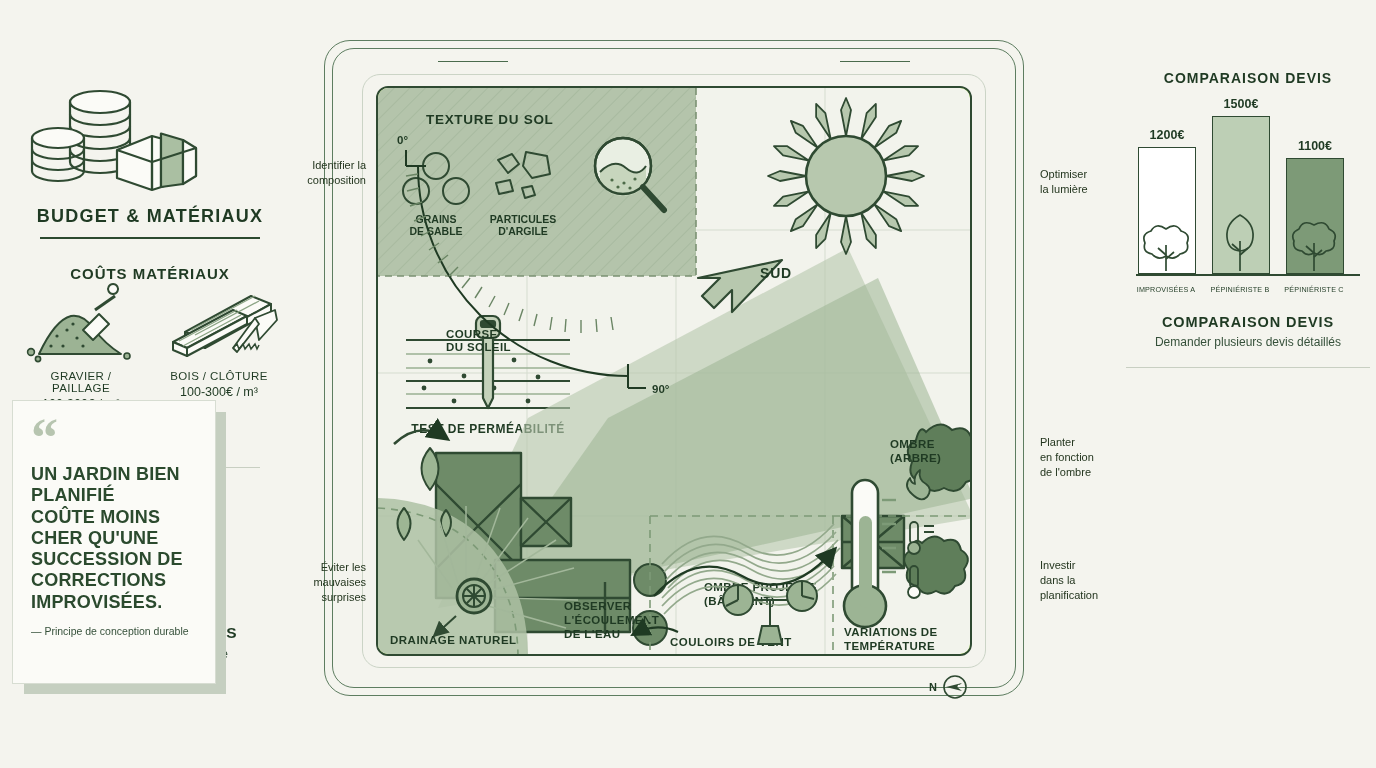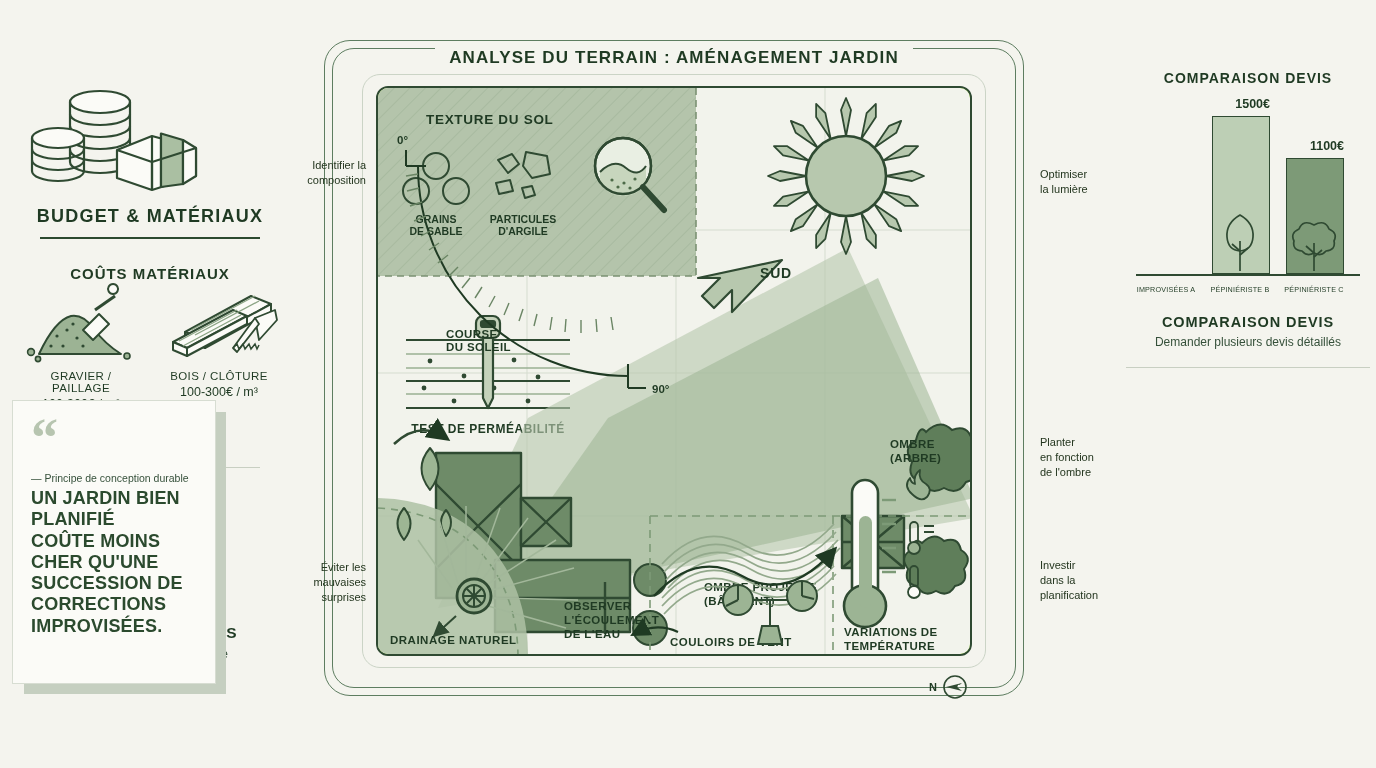--- a/index.html
+++ b/index.html
@@ -51,21 +51,21 @@
     position:absolute;left:58px;top:68px;right:58px;bottom:68px;
     border:2px solid #2f4a32;border-radius:12px;overflow:hidden;background:#84cc16;
   }
   .side-note{position:absolute;font-size:11px;line-height:1.35;color:#24361f;}
 
   
   #right-column{position:absolute;left:1120px;top:70px;width:256px;}
   #chart-title{font-size:14px;font-weight:700;letter-spacing:1px;text-align:center;color:#1f3a23;}
   #chart{position:relative;height:200px;margin-top:14px;}
   #chart-axis{position:absolute;left:16px;right:16px;bottom:24px;height:2px;background:#2f4a32;}
-  .bar-wrap{position:absolute;bottom:26px;display:flex;flex-direction:column;align-items:flex-end;}
+  .bar-wrap{position:absolute;bottom:26px;display:flex;flex-direction:column;align-items:center;}
   .bar{border:1.5px solid #2f4a32;position:relative;width:56px;}
   .bar-value{font-size:12.5px;font-weight:700;color:#1f3a23;margin-bottom:5px;}
   .bar-cat{position:absolute;bottom:6px;font-size:7.2px;letter-spacing:.2px;color:#1f3a23;text-align:center;width:84px;}
   #compare-heading{font-size:14.5px;font-weight:700;letter-spacing:.9px;text-align:center;margin-top:14px;}
   #compare-sub{font-size:12px;text-align:center;margin-top:5px;color:#35503a;}
   #right-rule{height:1px;background:#c8cfc2;margin:18px 6px 0 6px;}
   #quote-shadow{position:absolute;left:24px;top:412px;width:202px;height:282px;background:#c5cfc0;}
   #quote-card{position:absolute;left:12px;top:400px;width:202px;height:282px;background:#fbfbf7;border:1px solid #d7ddd2;}
   #quote-mark{font-size:54px;line-height:.8;color:#b7c5b0;font-weight:700;padding:16px 0 0 18px;font-family:"Liberation Serif",serif;}
   #quote-text{
@@ -202,21 +202,20 @@
   </div>
 
   <div id="center-panel">
 
     <div class="frame" id="frame-outer"></div>
     <div class="frame" id="frame-mid"></div>
     <div class="frame" id="frame-inner"></div>
 
     <div class="title-dash" style="left:120px;width:70px;"></div>
     <div class="title-dash" style="right:120px;width:70px;"></div>
-    <div id="center-title">ANALYSE DU TERRAIN : AMÉNAGEMENT JARDIN</div>
 
     <div id="map">
       <svg width="596" height="570" viewBox="0 0 596 570">
         <defs>
           <pattern id="hatch" width="11" height="11" patternTransform="rotate(45)" patternUnits="userSpaceOnUse">
             <line x1="0" y1="0" x2="0" y2="11" stroke="#95ab8d" stroke-width="1.4"></line>
           </pattern>
           <marker id="arw" markerWidth="9" markerHeight="9" refX="7" refY="4.5" orient="auto">
             <path d="M0 0 L9 4.5 L0 9 Z" fill="#1f3a23"></path>
           </marker>
@@ -572,20 +571,32 @@
 planification</div>
   </div>
 
   <div id="right-column">
 
     <div id="chart-title">COMPARAISON DEVIS</div>
 
     <div id="chart">
       <div id="chart-axis"></div>
 
+      <div class="bar-wrap" style="left:18px;">
+        <div class="bar-value">1200€</div>
+        <div class="bar" style="height:125px;background:#ffffff;">
+          <svg width="54" height="56" viewBox="0 0 54 56" style="position:absolute;bottom:0;left:0;">
+            <g fill="none" stroke="#2f4a32" stroke-width="1.7" stroke-linejoin="round">
+              <path d="M27 12 q10 -7 15 2 q10 3 6 12 q3 9 -7 11 q-6 7 -14 2 q-8 5 -14 -2 q-10 -2 -7 -11 q-4 -9 6 -12 q5 -9 15 -2 Z"></path>
+              <line x1="27" y1="28" x2="27" y2="54"></line>
+              <path d="M27 38 L19 31 M27 42 L35 35"></path>
+            </g>
+          </svg>
+        </div>
+      </div>
       <div class="bar-cat" style="left:4px;">IMPROVISÉES A</div>
 
       <div class="bar-wrap" style="left:92px;">
         <div class="bar-value">1500€</div>
         <div class="bar" style="height:156px;background:#bdcfb5;">
           <svg width="54" height="62" viewBox="0 0 54 62" style="position:absolute;bottom:0;left:0;">
             <g fill="none" stroke="#2f4a32" stroke-width="1.7" stroke-linejoin="round">
               <path d="M27 4 q14 8 13 22 q-1 13 -13 14 q-12 -1 -13 -14 q-1 -14 13 -22 Z"></path>
               <line x1="27" y1="30" x2="27" y2="60"></line>
               <path d="M27 40 L19 33 M27 44 L35 37"></path>
@@ -611,23 +622,23 @@
     </div>
 
     <div id="compare-heading">COMPARAISON DEVIS</div>
     <div id="compare-sub">Demander plusieurs devis détaillés</div>
     <div id="right-rule"></div>
   </div>
 
   <div id="quote-shadow"></div>
   <div id="quote-card">
     <div id="quote-mark">“</div>
-    <div id="quote-author">— Principe de conception durable</div>
     <div id="quote-text">UN JARDIN BIEN
 PLANIFIÉ
 COÛTE MOINS
 CHER QU'UNE
 SUCCESSION DE
 CORRECTIONS
 IMPROVISÉES.</div>
+    <div id="quote-author">— Principe de conception durable</div>
   </div>
 
 </div>
 
 </body></html>

